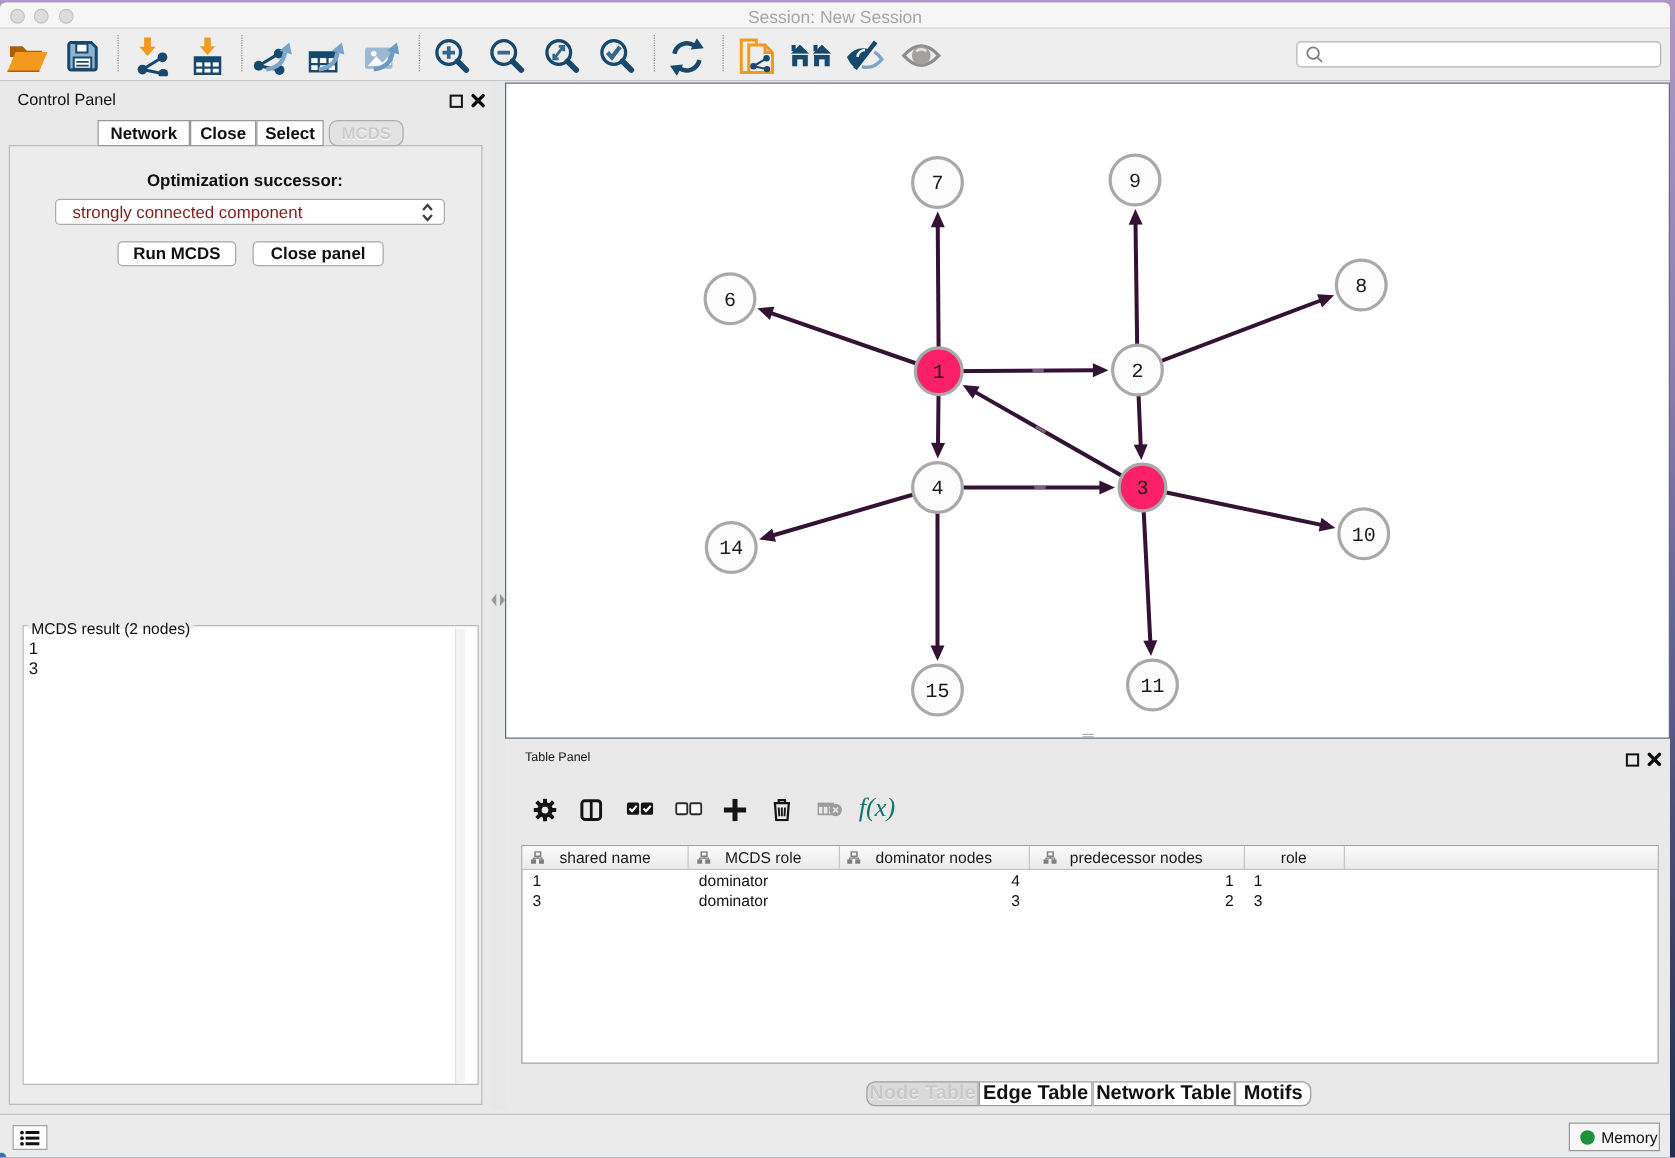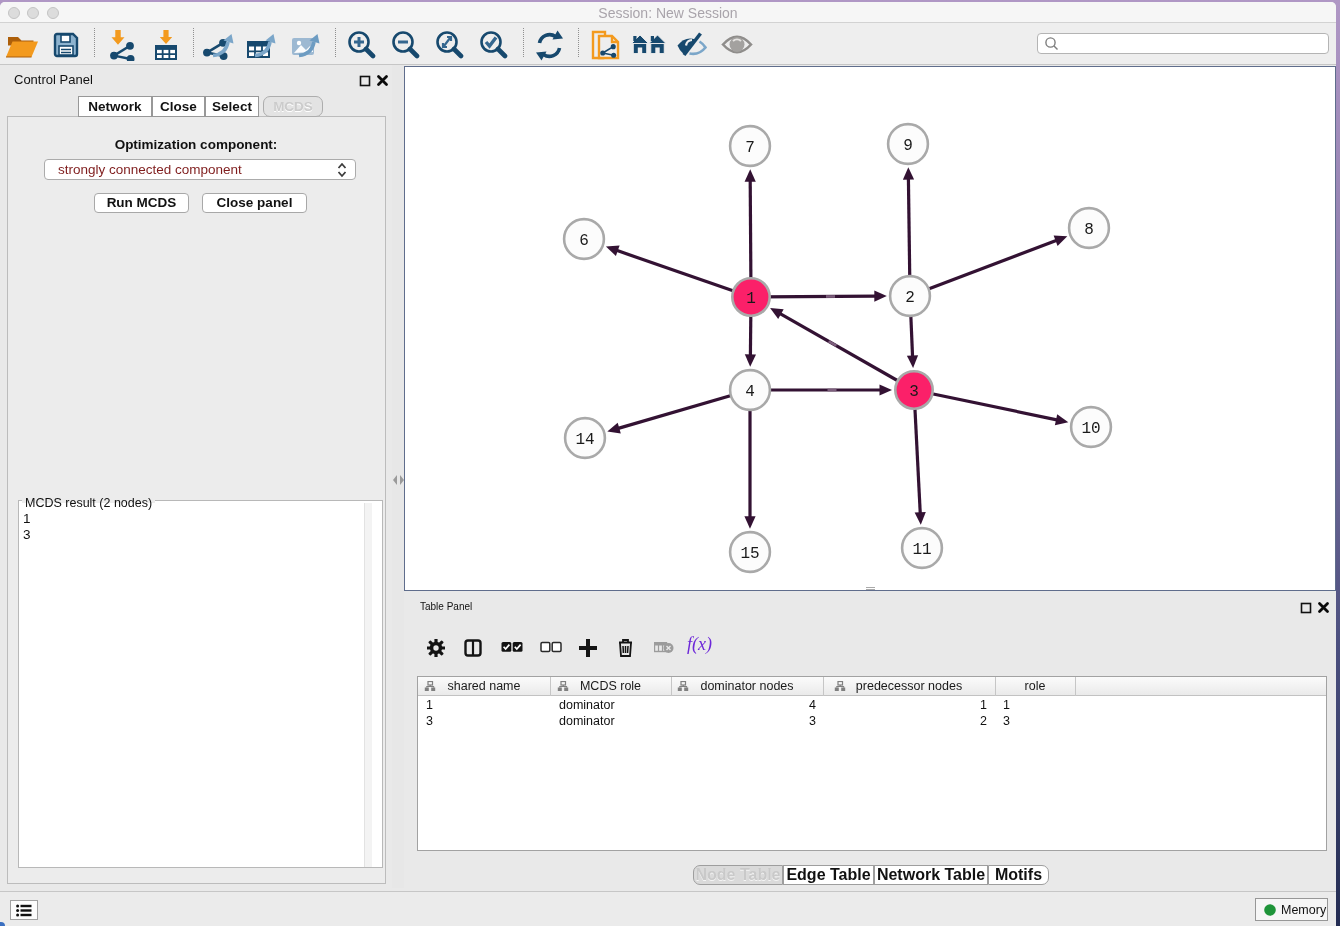--- a/index.html
+++ b/index.html
@@ -186,21 +186,21 @@
         <rect x="1.5" y="1.5" width="9" height="9" fill="none" stroke="#111" stroke-width="1.6"></rect>
       </svg>
   <svg class="abs" style="left:376px;top:9px" width="13" height="13">
         <path d="M2.5 2.5 L10.5 10.5 M10.5 2.5 L2.5 10.5" stroke="#0a0a0a" stroke-width="2.8" stroke-linecap="round"></path>
       </svg>
   <div id="cpanel"></div>
   <div class="tab" style="left:78px;width:74px">Network</div>
   <div class="tab" style="left:152px;width:53px">Close</div>
   <div class="tab" style="left:205px;width:54px">Select</div>
   <div class="tab" style="left:263px;width:60px;background:#e3e3e3;border-color:#adadad;border-radius:7px;color:#cbcbcb;text-shadow:0 1px 0 #fff">MCDS</div>
-  <div id="optlab">Optimization component:</div>
+  <div id="optlab">Optimization successor:</div>
   <div id="combo">strongly connected component
     <svg width="12" height="16" style="position:absolute;right:7px;top:2px" viewBox="0 0 12 16">
           <path d="M2.5 6 L6 2 L9.5 6" fill="none" stroke="#3c3c3c" stroke-width="1.8"></path>
           <path d="M2.5 10 L6 14 L9.5 10" fill="none" stroke="#3c3c3c" stroke-width="1.8"></path>
         </svg>
   </div>
   <div class="btn" style="left:94px;width:95px">Run MCDS</div>
   <div class="btn" style="left:202px;width:105px">Close panel</div>
   <div id="mcdsbox">
     <div style="position:absolute;left:4px;top:10px;font-size:13.5px;color:#111;line-height:16px">1<br>3</div>
@@ -320,21 +320,21 @@
         <line x1="11" y1="8" x2="10.6" y2="15" stroke="#141414" stroke-width="1.5"></line>
       </svg>
 <svg class="abs" style="left:250px;top:46px" width="20" height="12" viewBox="0 0 20 12">
         <rect x="0.5" y="0.5" width="12" height="9" fill="none" stroke="#9c9c9c" stroke-width="1.4"></rect>
         <rect x="0.5" y="0.5" width="12" height="3" fill="#9c9c9c"></rect>
         <line x1="4.5" y1="0" x2="4.5" y2="10" stroke="#9c9c9c" stroke-width="1.2"></line>
         <line x1="8.5" y1="0" x2="8.5" y2="10" stroke="#9c9c9c" stroke-width="1.2"></line>
         <circle cx="14.5" cy="6" r="5" fill="#9c9c9c"></circle>
         <path d="M12.5 4 l4 4 m0 -4 l-4 4" stroke="#e9e9e9" stroke-width="1.4"></path>
       </svg>
-<div class="abs" style="left:283px;top:38px;font-family:'Liberation Serif',serif;font-style:italic;font-size:18px;color:#6d28d9">f(x)</div>
+<div class="abs" style="left:283px;top:38px;font-family:'Liberation Serif',serif;font-style:italic;font-size:21px;color:#0f766e">f(x)</div>
 <div id="tbl">
         <div id="thead">
 <div class="thcell" style="left:0px;width:132px">shared name</div>
 <div class="thcell" style="left:132px;width:121px">MCDS role</div>
 <div class="thcell" style="left:253px;width:152px">dominator nodes</div>
 <div class="thcell" style="left:405px;width:172px">predecessor nodes</div>
 <div class="thcell" style="left:577px;width:80px">role</div>
 <div class="thsep" style="left:132px"></div>
 <div class="thsep" style="left:253px"></div>
 <div class="thsep" style="left:405px"></div>

